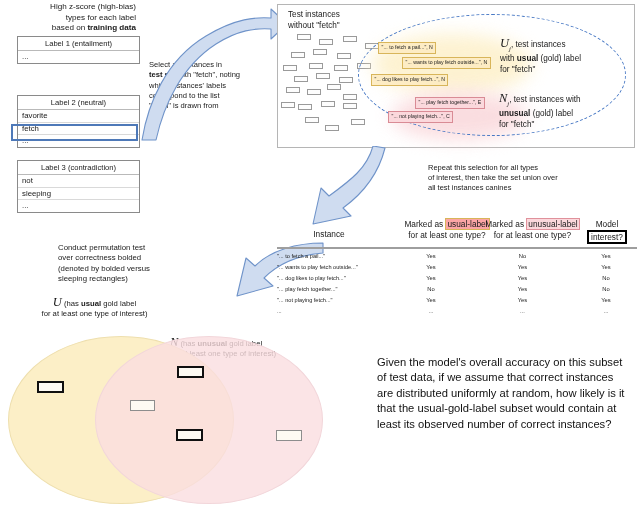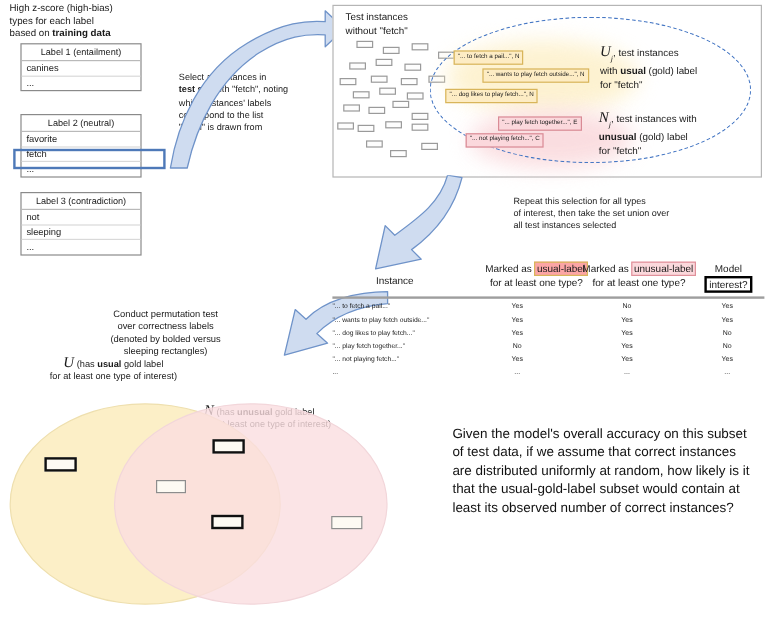--- a/index.html
+++ b/index.html
@@ -7,27 +7,27 @@
     width:640px;height:518px;position:relative;overflow:hidden;
     font-family:"Liberation Sans","DejaVu Sans",sans-serif;
     color:#1a1a1a;
     -webkit-font-smoothing:antialiased;
   }
   .abs{position:absolute;}
 
   
   #header-text{
     left:8px;top:2px;width:128px;
-    font-size:8.1px;line-height:10.6px;text-align:left;
+    font-size:8.1px;line-height:10.6px;text-align:right;
   }
   #header-text b{font-weight:bold;}
 
   
   .label-box{
-    position:absolute;left:17px;width:101px;
+    position:absolute;left:17px;width:123px;
     border:1px solid #8a8a8a;background:#fff;
     box-sizing:border-box;
   }
   .label-box .lb-title{
     font-size:7.6px;line-height:11px;text-align:center;
     border-bottom:1px solid #b9b9b9;padding:1px 0 1px 0;
     white-space:nowrap;
   }
   .label-box .lb-item{
     font-size:7.8px;line-height:11.5px;padding-left:4px;
@@ -98,22 +98,22 @@
   .cal sub{font-size:6.6px;font-style:italic;}
 
   
   #repeat-text{
     left:380px;top:163px;width:215px;
     font-size:7.5px;line-height:10.2px;margin-left:48px;
   }
 
   
   #permutation-text{
-    left:58px;top:257px;width:160px;
-    font-size:7.8px;line-height:10.4px;text-align:center;
+    left:58px;top:243px;width:160px;
+    font-size:7.8px;line-height:10.4px;text-align:left;
   }
 
   
   #u-caption{left:22px;top:297px;width:145px;font-size:7.7px;line-height:10.2px;text-align:center;}
   #n-caption{left:170px;top:297px;width:152px;font-size:7.7px;line-height:10.2px;margin-top:40px;}
 
   
   #results-table{left:277px;top:218px;width:360px;height:88px;}
   .th{
     position:absolute;font-size:8.3px;line-height:10.6px;text-align:center;
@@ -155,21 +155,20 @@
 <body>
 
 <div class="abs" id="header-text">
   <span>High z-score (high-bias)</span><br>
   <span>types for each label</span><br>
   <span>based on </span><b>training data</b>
 </div>
 
 <div class="label-box" id="label-box-1">
   <div class="lb-title">Label 1 (entailment)</div>
-  <div class="lb-item">canines</div>
   <div class="lb-item">...</div>
 </div>
 
 <div class="label-box" id="label-box-2">
   <div class="lb-title">Label 2 (neutral)</div>
   <div class="lb-item">favorite</div>
   <div class="lb-item">fetch</div>
   <div class="lb-item">...</div>
 </div>
 
@@ -247,30 +246,30 @@
 
 <div class="abs" id="nj-text">
   <span class="cal"><span>N</span><sub>j</sub></span><span>, test instances with</span><br>
   <b>unusual</b><span> (gold) label</span><br>
   <span>for "fetch"</span>
 </div>
 
 <div class="abs" id="repeat-text">
   <span>Repeat this selection for all types</span><br>
   <span>of interest, then take the set union over</span><br>
-  <span>all test instances selected</span>
+  <span>all test instances canines</span>
 </div>
 
 <svg class="arrow-svg" style="left:295px;top:146px;" width="95" height="112" viewBox="0 0 95 112">
   <path d="M90,2 C84,26 70,46 48,62 L56,70 L18,78 L26,42 L34,50 C56,34 72,22 78,0 Z" fill="#cfdcf0" stroke="#6f93c9" stroke-width="1.1" stroke-linejoin="round"></path>
 </svg>
 
 <div class="abs" id="permutation-text">
   <span>Conduct permutation test</span><br>
-  <span>over correctness labels</span><br>
+  <span>over correctness bolded</span><br>
   <span>(denoted by bolded versus</span><br>
   <span>sleeping rectangles)</span>
 </div>
 
 <svg class="arrow-svg" style="left:215px;top:240px;" width="110" height="62" viewBox="0 0 110 62">
   <path d="M108,3 C82,3 56,10 40,26 L31,18 L22,56 L58,46 L49,38 C63,24 84,15 108,13 Z" fill="#cfdcf0" stroke="#6f93c9" stroke-width="1.1" stroke-linejoin="round"></path>
 </svg>
 
 <div class="abs" id="u-caption">
   <span class="cal">U</span><span> (has </span><b>usual</b><span> gold label</span><br>

